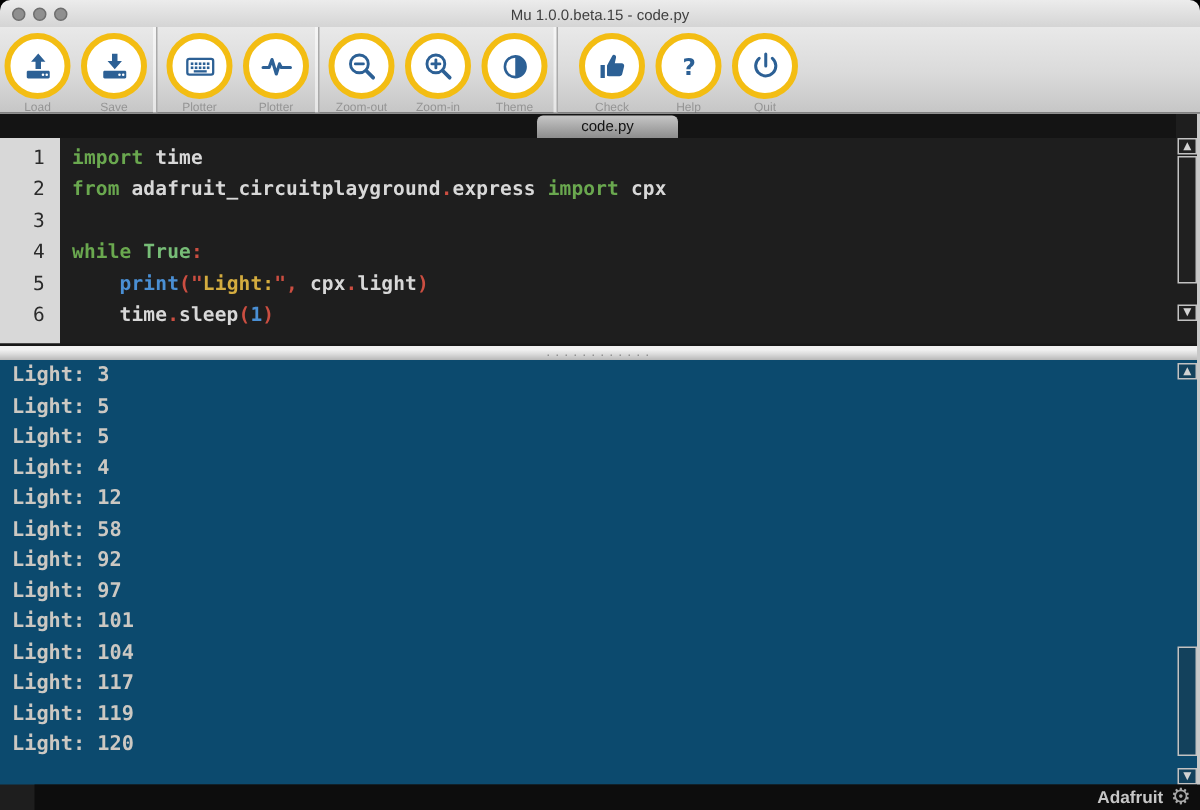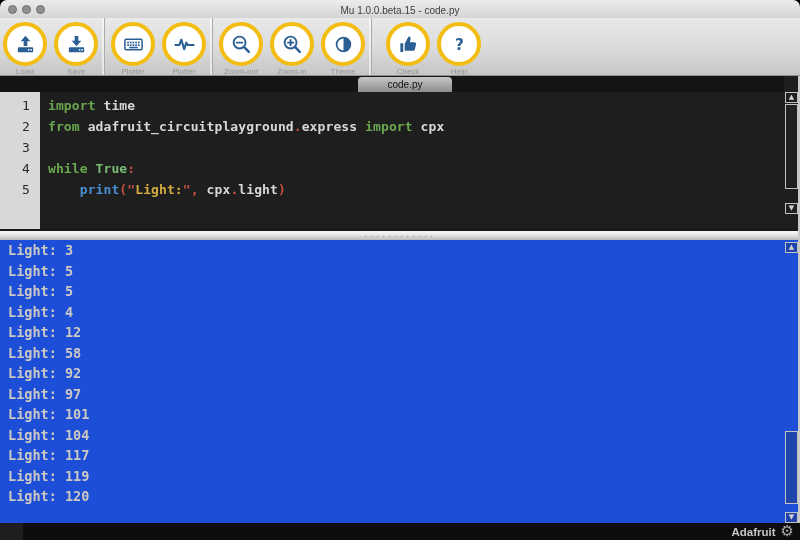--- a/index.html
+++ b/index.html
@@ -51,21 +51,21 @@
   .c-num { color:var(--numc,#4A8FD4); }
   .c-pl  { color:var(--plain,#d8d8d8); }
 
   
   .splitter { position:absolute; top:229px; left:0; right:0; height:11px;
     background:linear-gradient(180deg,#181818 0,#181818 2px,#f2f2f2 2px,#f2f2f2 4px,#dcdcdc 7px,#b8b8b8 11px);
     display:flex; align-items:flex-end; justify-content:center; cursor:row-resize; }
   .grip { font-size:9px; line-height:8px; letter-spacing:3px; color:#8c8c8c; }
 
   
-  .serial { position:absolute; top:240px; left:0; right:0; height:283px; background:#1d4ed8; }
+  .serial { position:absolute; top:240px; left:0; right:0; height:283px; background:#0c4a6e; }
   .serial-lines { padding:0 0 0 8px; font-family:"DejaVu Sans Mono", monospace;
     font-weight:bold; font-size:13.5px; line-height:20.5px; color:var(--serial_text,#CCC8C2); white-space:pre; }
 
   
   .statusbar { position:absolute; top:523px; left:0; right:0; height:17px; background:#0d0d0d;
     display:flex; align-items:center; justify-content:flex-end; gap:5px; padding-right:6px;margin-left:23px; }
   .mode-label { font-size:11.5px; font-weight:bold; color:#c6c6c6; }
   .gear { font-family:"DejaVu Sans", sans-serif; font-size:15px; line-height:15px; color:#a8a8a8; cursor:pointer; }
 
   
@@ -191,35 +191,45 @@
           <span class="tb-label">Check</span>
         </div>
         <div class="tb-btn">
           <span class="icon-circle">
             <svg viewBox="0 0 24 24" width="23" height="23">
               <text x="12" y="17.5" text-anchor="middle" font-family="DejaVu Sans, sans-serif" font-size="16" font-weight="bold" fill="currentColor">?</text>
             </svg>
           </span>
           <span class="tb-label">Help</span>
         </div>
+        <div class="tb-btn">
+          <span class="icon-circle">
+            <svg viewBox="0 0 24 24" width="23" height="23">
+              <path fill="none" stroke="currentColor" stroke-width="2.1" stroke-linecap="round" d="M12 3.2v8.3"></path>
+              <path fill="none" stroke="currentColor" stroke-width="2.1" stroke-linecap="round" d="M7.4 6.1a7 7 0 1 0 9.2 0"></path>
+            </svg>
+          </span>
+          <span class="tb-label">Quit</span>
+        </div>
       </div>
     </div>
 
   <div class="tabbar">
     <div class="tab">code.py</div>
   </div>
 
   <div class="editor">
     <div class="gutter"></div>
     <div class="ed-lines">
         <div class="ed-line"><span class="ln">1</span><span class="code"><span class="c-kw">import</span><span class="c-pl"> time</span></span></div>
         <div class="ed-line"><span class="ln">2</span><span class="code"><span class="c-kw">from</span><span class="c-pl"> adafruit_circuitplayground</span><span class="c-op">.</span><span class="c-pl">express </span><span class="c-kw">import</span><span class="c-pl"> cpx</span></span></div>
         <div class="ed-line"><span class="ln">3</span><span class="code"></span></div>
         <div class="ed-line"><span class="ln">4</span><span class="code"><span class="c-kw">while</span><span class="c-pl"> </span><span class="c-kw2">True</span><span class="c-op">:</span></span></div>
         <div class="ed-line"><span class="ln">5</span><span class="code"><span class="c-pl">    </span><span class="c-fn">print</span><span class="c-op">(</span><span class="c-op">"</span><span class="c-str">Light:</span><span class="c-op">"</span><span class="c-op">,</span><span class="c-pl"> cpx</span><span class="c-op">.</span><span class="c-pl">light</span><span class="c-op">)</span></span></div>
+        <div class="ed-line"><span class="ln">6</span><span class="code"><span class="c-pl">    </span><span class="c-pl">time</span><span class="c-op">.</span><span class="c-pl">sleep</span><span class="c-op">(</span><span class="c-num">1</span><span class="c-op">)</span></span></div>
       </div>
     <div class="sb sb-e">
       <div class="box sb-btn up">▲</div>
       <div class="box thumb"></div>
       <div class="box sb-btn down">▼</div>
     </div>
   </div>
 
   <div class="splitter">
     <span class="grip">············</span>

